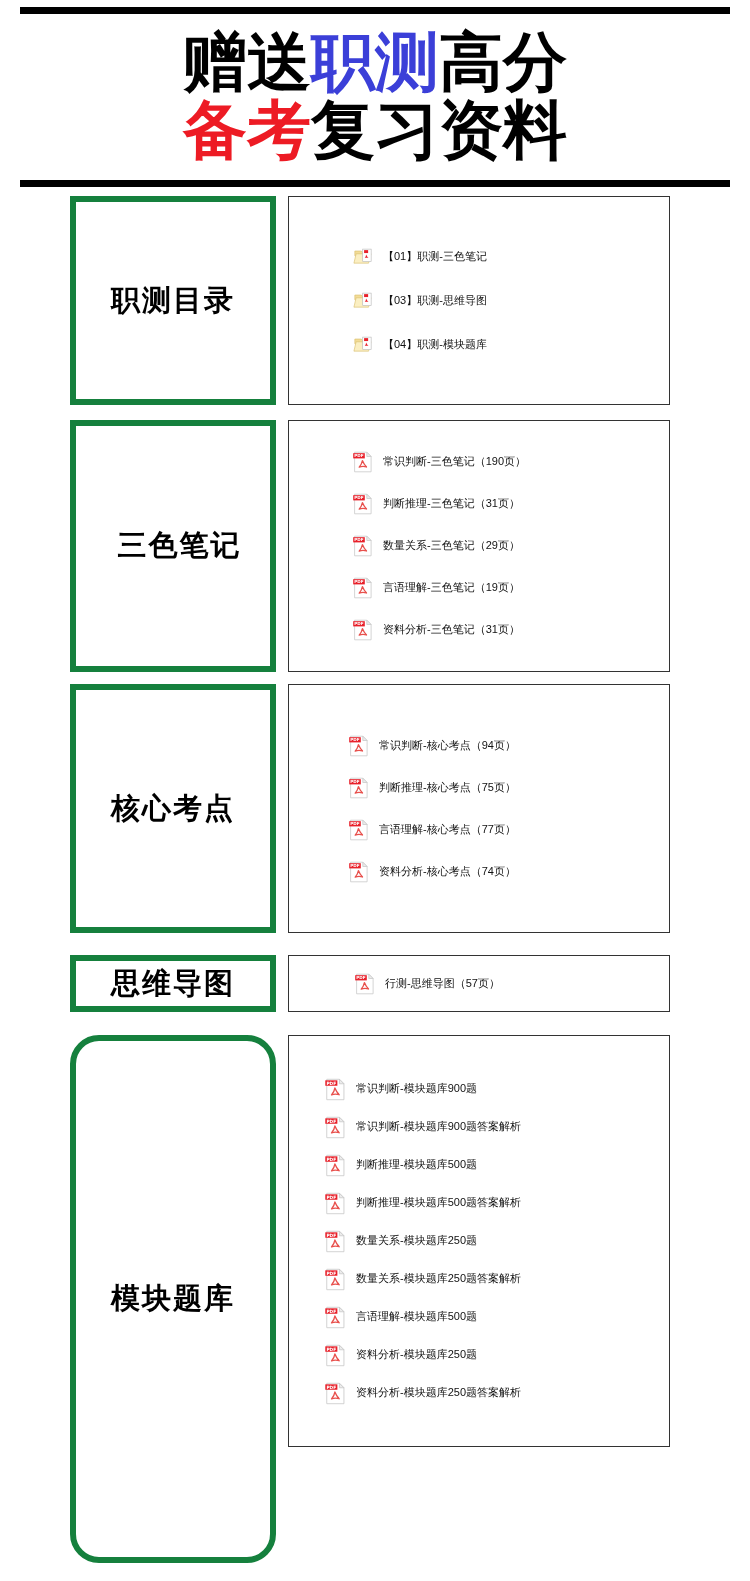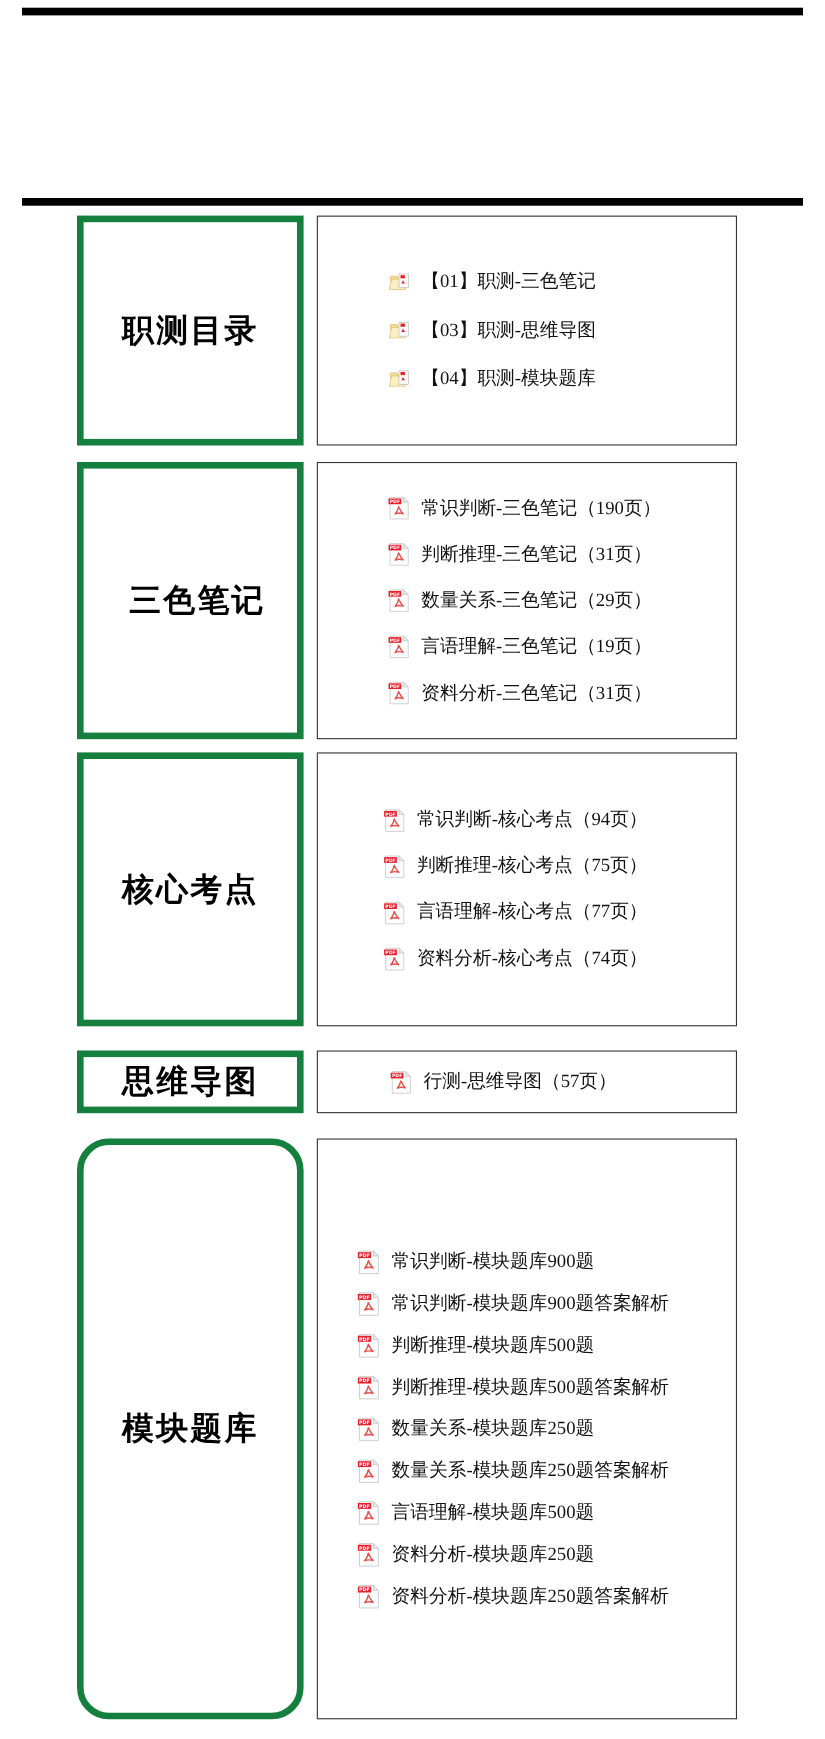--- a/index.html
+++ b/index.html
@@ -45,41 +45,49 @@
     position:absolute;left:288px;top:0;width:382px;
     border:1px solid #333;background:#fff;box-sizing:border-box;
     display:flex;flex-direction:column;justify-content:center;
   }
   .file-list{display:flex;flex-direction:column;width:100%;}
   .file-row{
     display:flex;align-items:center;
     box-sizing:border-box;
   }
   .file-name{
-    font-family:Liberation Serif, serif;
-    font-size:17px;color:#111;white-space:nowrap;line-height:1.2;
+    font-family:Liberation Sans, sans-serif;
+    font-size:11px;color:#111;white-space:nowrap;line-height:1.2;
   }
 
   
   .icon{flex:0 0 auto;margin-right:8px;display:block;}
 
   
   .rows-a .file-row{padding:11px 0 11px 64px;}
   .rows-b .file-row{padding:9px 0 9px 62px;}
   .rows-c .file-row{padding:9px 0 9px 58px;}
   .rows-d .file-row{padding:10px 0 10px 64px;}
   .rows-e .file-row{padding:6.5px 0 6.5px 34px;}
 </style>
 </head>
 <body>
 
 <div class="page">
 
   <div class="rule rule-top"></div>
 
+  <div class="banner">
+    <div class="banner-line banner-line-1">
+      <span class="seg-black">赠送</span><span class="seg-blue">职测</span><span class="seg-black">高分</span>
+    </div>
+    <div class="banner-line banner-line-2">
+      <span class="seg-red">备考</span><span class="seg-black">复习资料</span>
+    </div>
+  </div>
 
   <div class="rule rule-bottom"></div>
 
   <div class="section" style="top:196px;height:209px;">
     <div class="label-box" style="height:209px;">
       <span class="label-text">职测目录</span>
     </div>
     <div class="file-panel" style="height:209px;">
       <div class="file-list rows-a">
 
@@ -262,21 +270,21 @@
         </div>
 
       </div>
     </div>
   </div>
 
   <div class="section" style="top:1035px;height:528px;">
     <div class="label-box" style="height:528px;border-radius:29px;">
       <span class="label-text">模块题库</span>
     </div>
-    <div class="file-panel" style="height:528px;">
+    <div class="file-panel" style="height:412px;">
       <div class="file-list rows-e">
 
         <div class="file-row">
           <svg class="icon" width="25" height="25" viewBox="0 0 24 24">
             <path d="M3.6 2.2h12.2l4.3 4.3v15.3H3.6z" fill="#ffffff" stroke="#c9c9c9" stroke-width=".8"></path>
             <path d="M15.8 2.2l4.3 4.3h-4.3z" fill="#ececec" stroke="#c9c9c9" stroke-width=".8"></path>
             <rect x="2.2" y="3.2" width="11.6" height="5.2" fill="#e8202a"></rect>
             <text x="8" y="7.4" font-family="DejaVu Sans, sans-serif" font-size="4.2" font-weight="bold" fill="#ffffff" text-anchor="middle">PDF</text>
             <path d="M11.4 10.6c.9 2.3 2.4 4.7 4.1 6.4-2.3-.8-5-.8-7.3.2 1.6-1.9 2.8-4.2 3.2-6.6z" fill="none" stroke="#e8514d" stroke-width="1.3" stroke-linejoin="round"></path>
           </svg>

